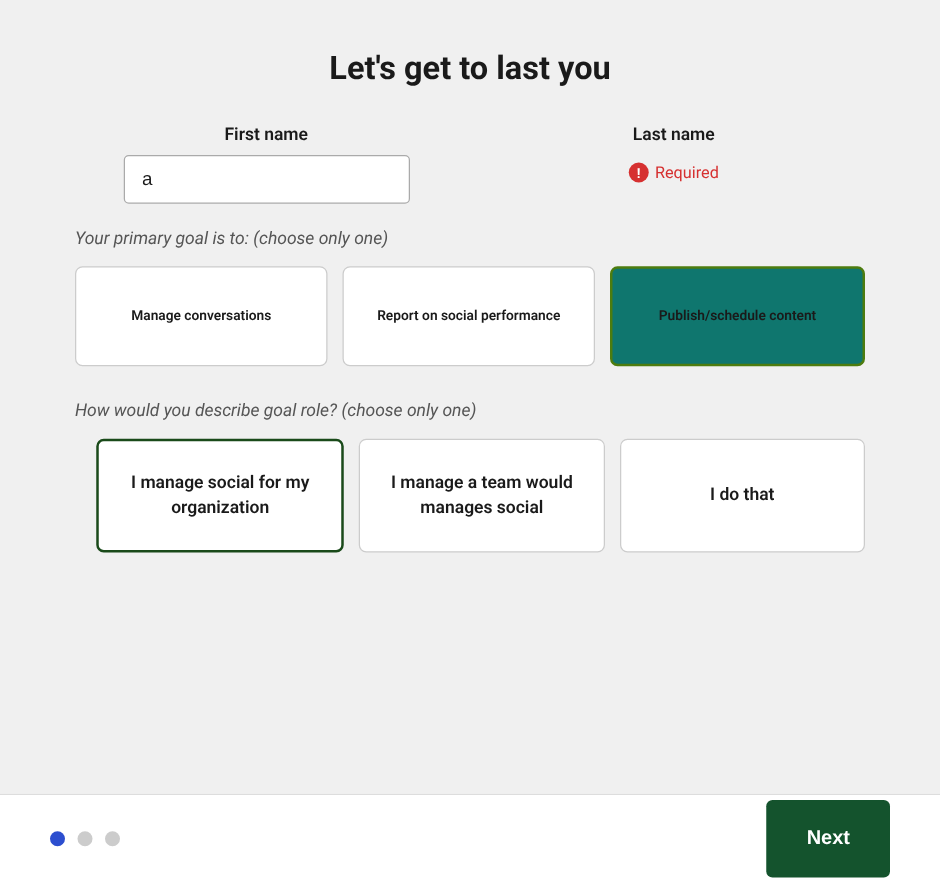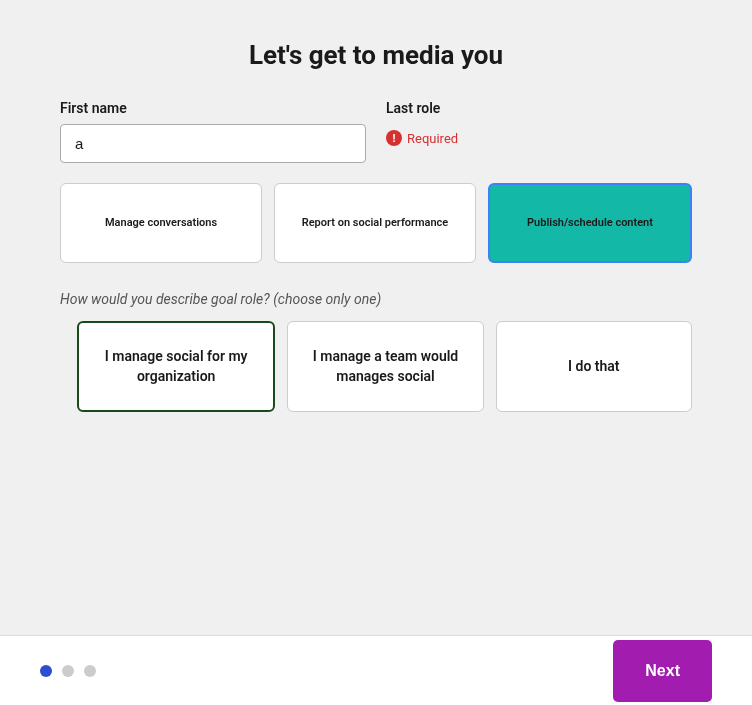--- a/index.html
+++ b/index.html
@@ -43,20 +43,21 @@
     }
     .name-row {
       display: flex;
       gap: 20px;
       margin-bottom: 20px;
     }
     .field-group {
       display: flex;
       flex-direction: column;
       flex: 1;
+      align-items: center;
     }
     .field-label {
       font-size: 14px;
       font-weight: 600;
       color: #1a1a1a;
       margin-bottom: 8px;
     }
     .text-input {
       padding: 10px 14px;
       font-size: 15px;
@@ -122,22 +123,22 @@
       color: #1a1a1a;
       background: #fff;
       cursor: pointer;
       line-height: 1.4;
       display: flex;
       align-items: center;
       justify-content: center;
       min-height: 80px;
     }
     .goal-card.selected {
-      border: 2px solid #3b82f6;
-      background: #14b8a6;
+      border: 2px solid #4d7c0f;
+      background: #0f766e;
     }
     .role-cards {
       display: flex;
       gap: 12px;
       flex-wrap: wrap;
       padding-left: 17px;
     }
     .role-card {
       flex: 1;
       min-width: 150px;
@@ -178,54 +179,58 @@
     .dot {
       width: 12px;
       height: 12px;
       border-radius: 50%;
       background: #ccc;
     }
     .dot.active {
       background: #2c4ecf;
     }
     .next-button {
-      background: #a21caf;
+      background: #14532d;
       color: #fff;
       border: none;
       border-radius: 5px;
       padding: 22px 32px;
       font-size: 16px;
       font-weight: 600;
       cursor: pointer;
     }
   </style>
 </head>
 <body>
 
 <div class="page-wrapper">
   <div class="main-content">
 
-    <h1 class="page-title">Let's get to media you</h1>
+    <h1 class="page-title">Let's get to last you</h1>
 
     <div class="form-section">
 
       <div class="name-row">
         <div class="field-group">
           <label class="field-label">First name</label>
           <input class="text-input has-value" type="text" value="a" style="">
         </div>
         <div class="field-group">
-          <label class="field-label">Last role</label>
+          <label class="field-label">Last name</label>
           <div class="error-message">
             <span class="error-icon">!</span>
             <span>Required</span>
           </div>
         </div>
       </div>
 
+      <div class="section-label">
+        <span>Your primary goal is to:</span>
+        <span>(choose only one)</span>
+      </div>
       <div class="goal-cards">
         <div class="goal-card">
           <span>Manage conversations</span>
         </div>
         <div class="goal-card">
           <span>Report on social performance</span>
         </div>
         <div class="goal-card selected">
           <span>Publish/schedule content</span>
         </div>

